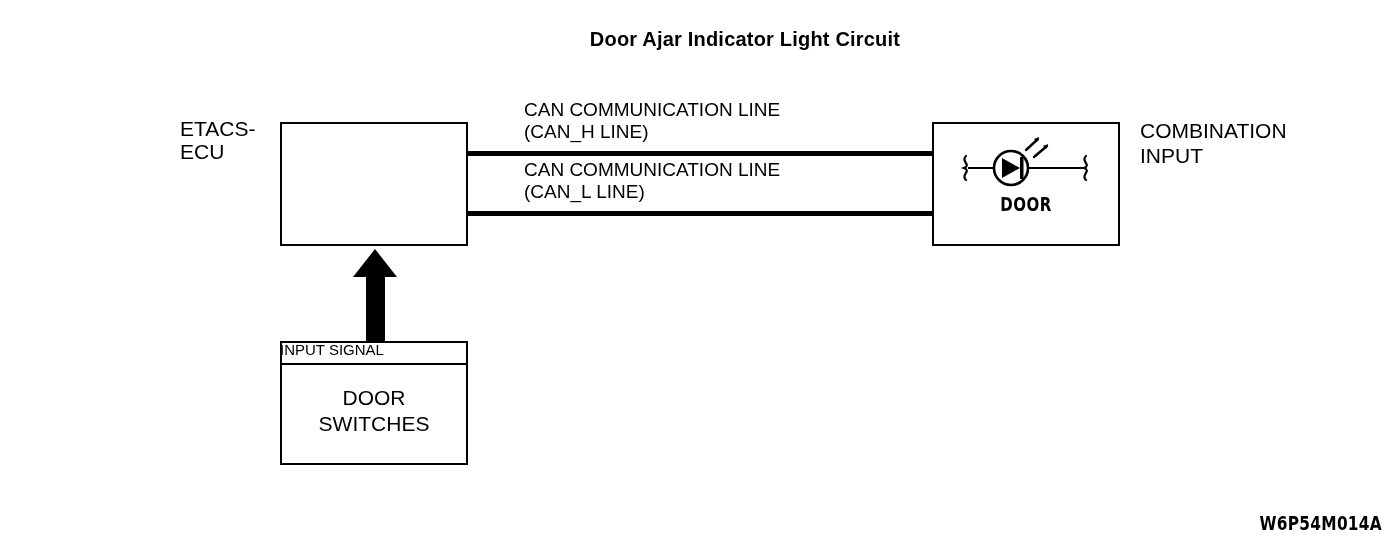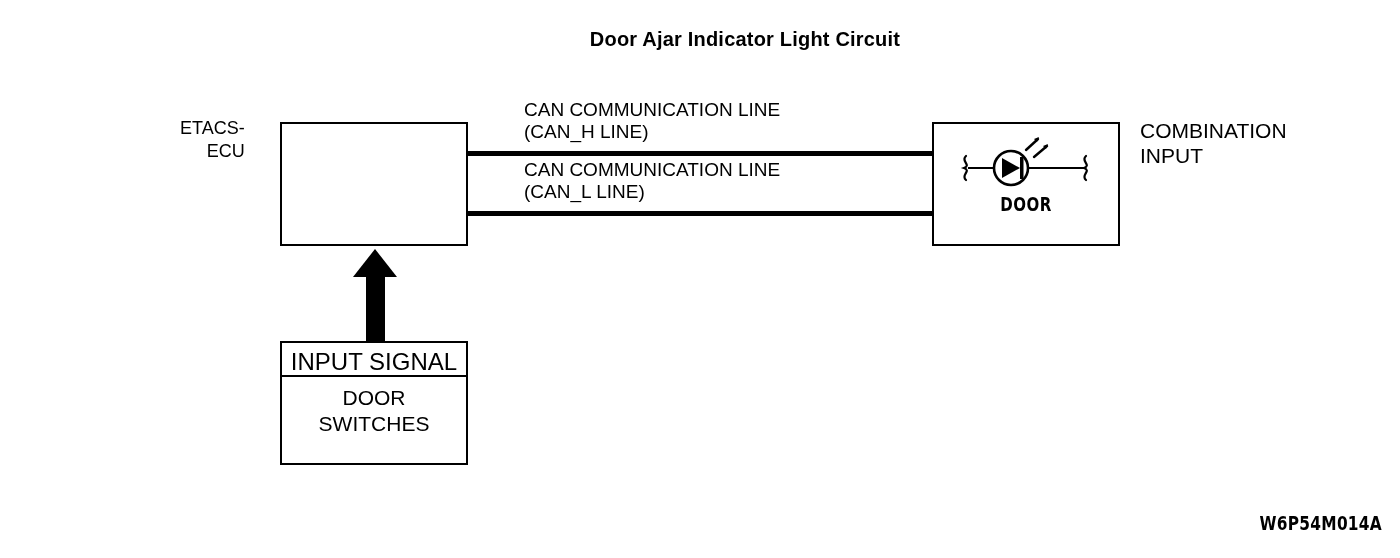--- a/index.html
+++ b/index.html
@@ -42,23 +42,23 @@
   #etacs-box {
     left: 280px;
     top: 122px;
     width: 188px;
     height: 124px;
   }
   #etacs-label {
     position: absolute;
     left: 180px;
     top: 117px;
-    font-size: 18px;
+    font-size: 21px;
     line-height: 23px;
-    text-align: right;
+    text-align: left;
     white-space: pre-line;
   }
 
   
   .can-line {
     position: absolute;
     left: 468px;
     width: 464px;
     height: 5px;
     background: #000000;
@@ -115,28 +115,27 @@
   
   #input-box {
     left: 280px;
     top: 341px;
     width: 188px;
     height: 124px;
   }
   #input-header {
     position: absolute;
     left: 280px;
-    top: 349px;
+    top: 337px;
     width: 188px;
     height: 28px;
     box-sizing: border-box;
     border-bottom: 2px solid #000000;
-    font-size: 24px;
+    font-size: 15px;
     line-height: 26px;
-    text-align: center;
   }
   #door-switches {
     position: absolute;
     left: 280px;
     top: 385px;
     width: 188px;
     text-align: center;
     font-size: 21px;
     line-height: 26px;
     white-space: pre-line;

